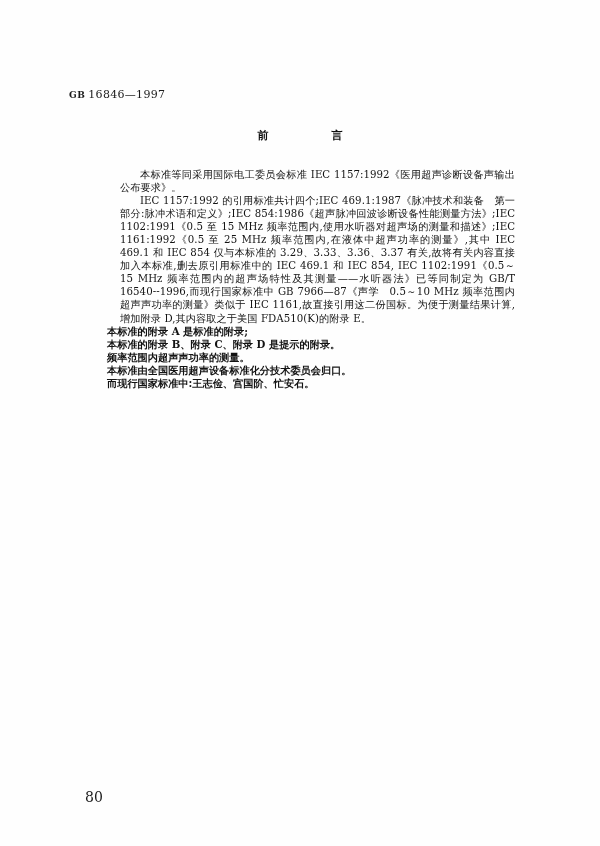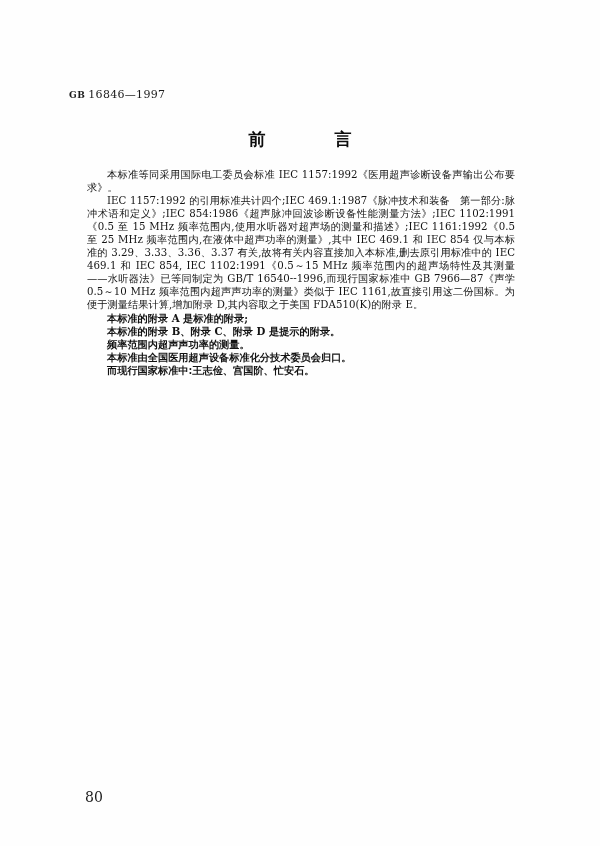--- a/index.html
+++ b/index.html
@@ -47,21 +47,21 @@
     margin-left: 3px;
   }
 
   
   .title {
     position: absolute;
     left: 0;
     top: 128px;
     width: 600px;
     text-align: center;
-    font-size: 17px;
+    font-size: 11px;
     font-weight: bold;
     letter-spacing: 26px;
     text-indent: 26px;
     color: #0d0d0d;
     font-family: "DejaVu Sans", "Liberation Sans", sans-serif;
   }
 
   
   .body-block {
     position: absolute;
@@ -75,20 +75,21 @@
     line-height: 13.05px;
     color: #131313;
     text-align: justify;
     text-justify: inter-character;
     margin: 0;
     letter-spacing: 0.05px;
     word-spacing: 0.2px;
   }
   .para.indent {
     text-indent: 20px;
+    margin-left: 33px;
   }
   .para.flow {
     text-align: justify;
   }
   .line {
     font-size: 10.2px;
     line-height: 13.05px;
     color: #131313;
     margin: 0;
     white-space: nowrap;

